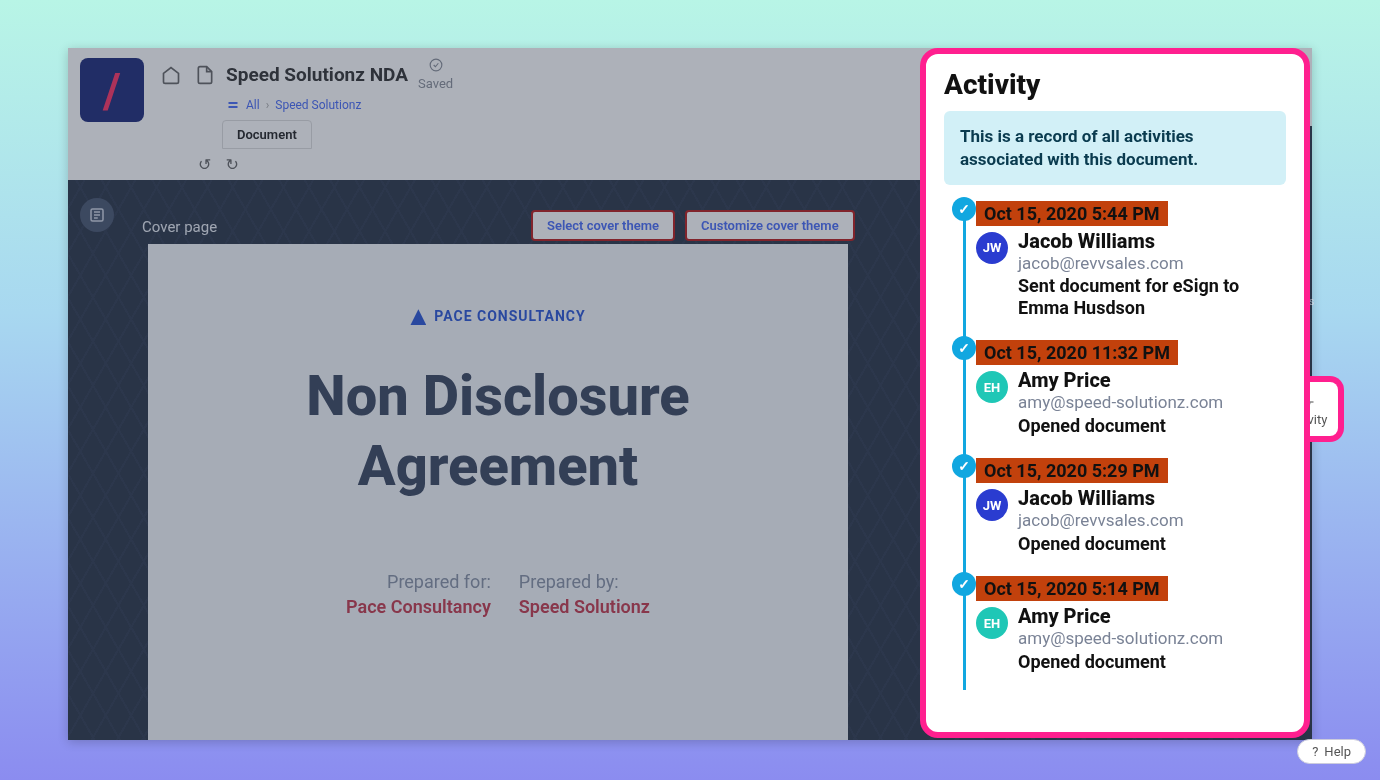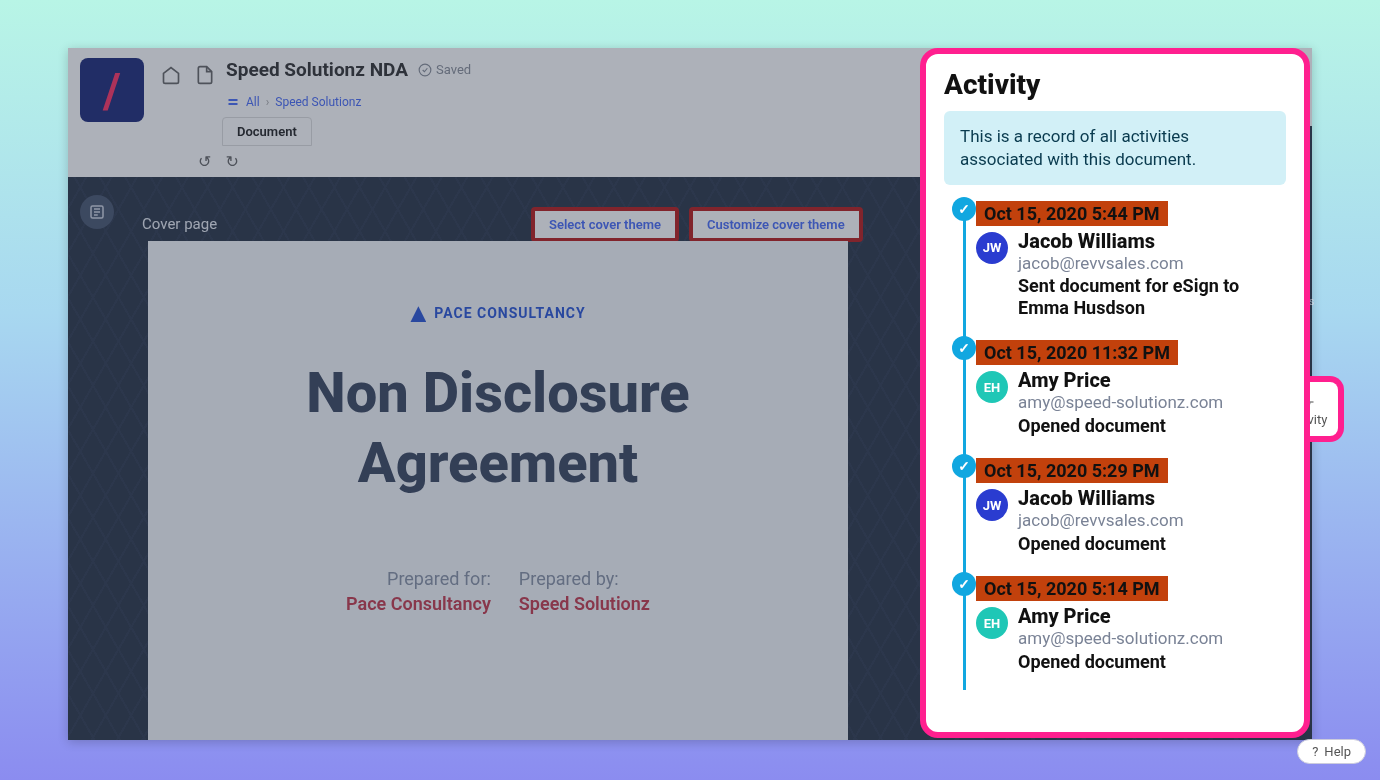--- a/index.html
+++ b/index.html
@@ -25,22 +25,22 @@
     display:flex; align-items:center; justify-content:center; margin-right:14px; flex-shrink:0;
   }
   .logo-slash { font-size:48px; font-weight:700; color:#ff3366; transform:rotate(-0deg); }
   .home-icon, .doc-icon {
     width:26px; height:26px; display:flex; align-items:center; justify-content:center;
     color:#555; margin-right:8px; margin-top:4px;
   }
   .title-block { display:flex; flex-direction:column; }
   .title-row { display:flex; align-items:center; gap:10px; }
   .title-row h1 { font-size:19px; font-weight:700; color:#333; }
-  .saved { display:flex; align-items:center; gap:4px; color:#8a8f99; font-size:13px; }
-  .breadcrumb { display:flex; align-items:center; gap:6px; font-size:12px; color:#4a6cf7; margin-top:14px;}
+  .saved { display:flex; align-items:center; gap:4px; color:#8a8f99; font-size:13px;flex-direction:column; }
+  .breadcrumb { display:flex; align-items:center; gap:6px; font-size:12px; color:#4a6cf7; margin-top:7px;}
   .breadcrumb .sep { color:#aaa; }
   .tabs { display:flex; gap:0; margin-top:8px; margin-left:-4px;}
   .tab { padding:6px 14px; font-size:13px; color:#555; border:1px solid transparent; border-radius:4px 4px 0 0;}
   .tab.active { border-color:#ddd; background:#fff; font-weight:600; color:#222;}
   .tab.linked { color:#d9455f; display:flex; align-items:center; gap:4px;}
   .dl-btn {
     position:absolute; right:16px; top:14px;
     padding:6px 14px; border:1px solid #ddd; border-radius:4px; background:#fff;
     font-size:13px; color:#333;
   }
@@ -53,21 +53,21 @@
       repeating-linear-gradient(-60deg, #334058 0 2px, transparent 2px 22px);
     opacity:.5;
   }
   .cover-label { position:absolute; left:74px; top:38px; color:#e8ecf3; font-size:15px; z-index:2;}
   .layer-ico {
     position:absolute; left:12px; top:18px; width:34px; height:34px; border-radius:50%;
     background:#4a5770; display:flex; align-items:center; justify-content:center; color:#cfd6e3; z-index:2;
   }
   .theme-btns { position:absolute; top:30px; left:463px; display:flex; gap:10px; z-index:2;}
   .theme-btns button {
-    background:#fff; border:4px solid #b91c1c; color:#4a6cf7; font-weight:600;
+    background:#fff; border:2px solid #b91c1c; color:#4a6cf7; font-weight:600;
     padding:6px 14px; border-radius:4px; font-size:13px;
   }
   .trash { position:absolute; top:34px; right:360px; color:#cfd6e3; z-index:2;}
   .page {
     position:absolute; left:80px; top:64px; width:700px; bottom:0;
     background:#f4f7fb; z-index:2; padding:64px 50px 40px 50px;
   }
   .brand-row { text-align:center; color:#2a56d6; font-weight:700; letter-spacing:1px; font-size:14px;}
   .brand-row .tri { display:inline-block; width:16px; height:16px; background:#2a56d6; clip-path:polygon(50% 0,100% 100%,0 100%); margin-right:8px; vertical-align:middle;}
   .doc-title { text-align:center; font-size:56px; font-weight:800; color:#3b475f; margin-top:36px; line-height:1.25;}
@@ -89,21 +89,21 @@
     display:flex; align-items:center; gap:6px; z-index:9;
   }
   .popover {
     position:absolute; top:48px; right:70px; width:390px; height:690px;
     background:#fff; border:6px solid #ff1f8f; border-radius:18px; z-index:20;
     padding:14px 18px 10px 18px; overflow:hidden;
   }
   .popover h2 { font-size:28px; font-weight:800; color:#111; margin-bottom:10px;}
   .pop-note {
     background:#d2f0f7; color:#0a3b4f; font-size:17px;
-    padding:14px 16px; border-radius:6px; margin-bottom:12px; line-height:1.35;
+    padding:14px 16px; border-radius:6px; margin-bottom:12px; line-height:1.35;font-weight:bold;
   }
   .timeline { position:relative; padding-left:30px; }
   .timeline:before {
     content:""; position:absolute; left:19px; top:10px; bottom:0;
     width:3px; background:#11a7e0;
   }
   .evt { position:relative; padding:4px 0 18px 2px; }
   .evt .dot {
     position:absolute; left:-22px; top:0; width:24px; height:24px; border-radius:50%;
     background:#11a7e0; display:flex; align-items:center; justify-content:center;

